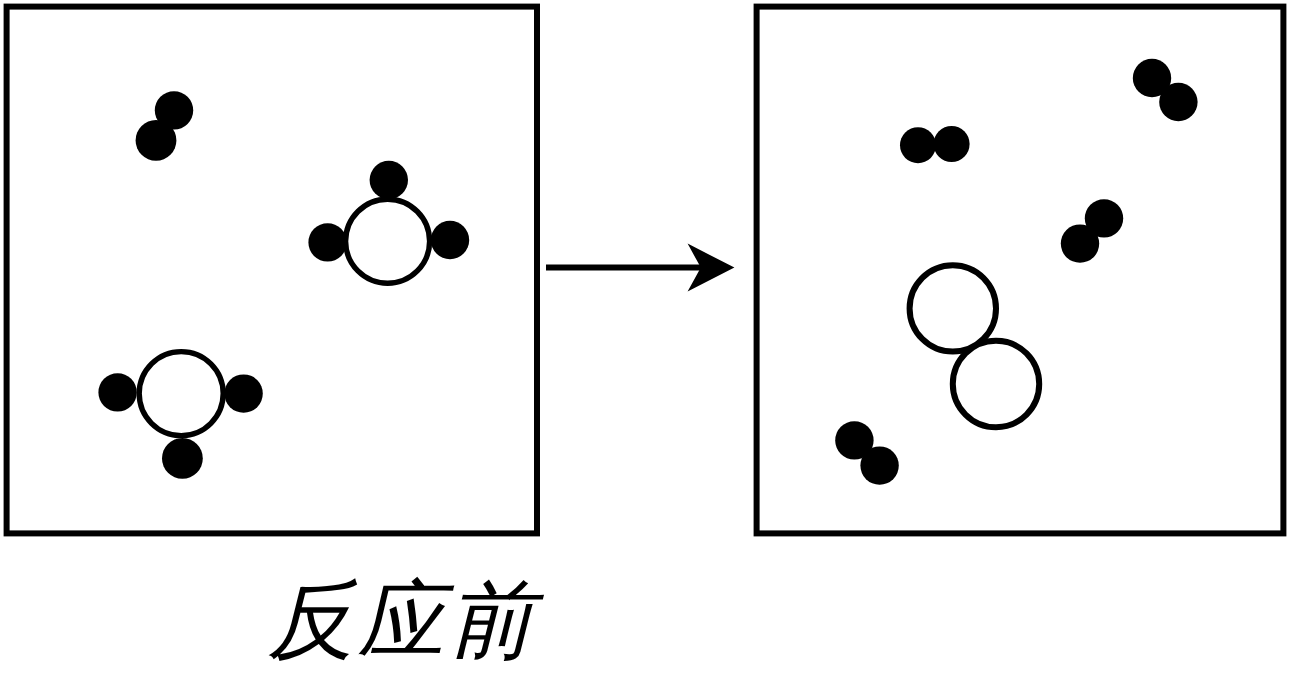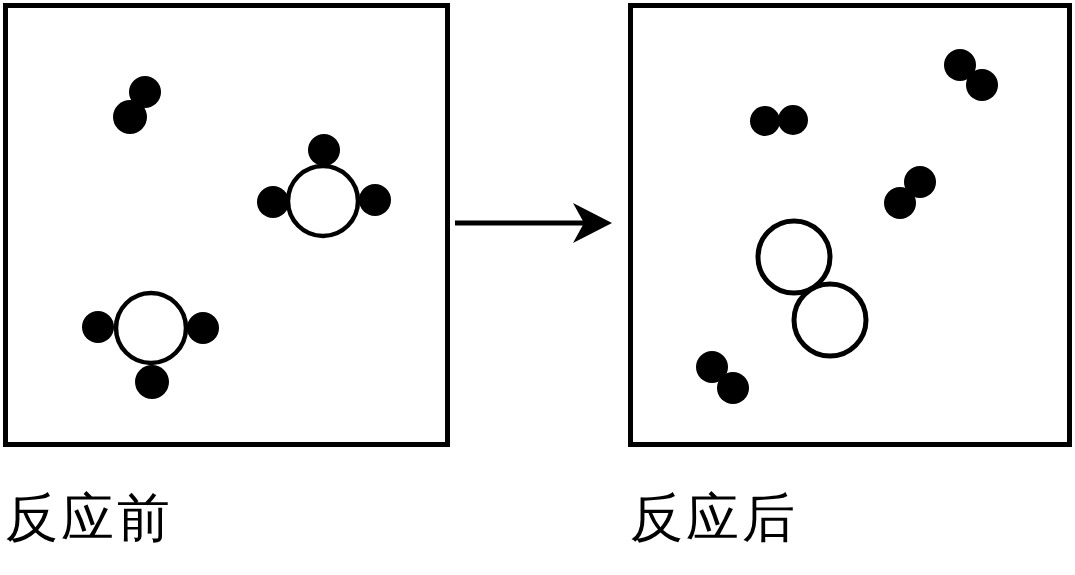--- a/index.html
+++ b/index.html
@@ -19,27 +19,28 @@
     position: absolute;
     left: 0;
     top: 0;
     display: block;
   }
   .caption {
     position: absolute;
     top: 468px;
     height: 100px;
     line-height: 100px;
-    text-align: left;
-    font-size: 53px;
+    text-align: right;
+    font-size: 72px;
     font-weight: 400;
     color: #000000;
     letter-spacing: 3px;
     white-space: nowrap;
     user-select: none;
+    font-style: italic;
   }
   .caption.before { left: 5px;   width: 443px; }
   .caption.after  { left: 630px; width: 440px; }
 </style>
 </head>
 <body>
 
 <div class="stage">
 
   <svg class="diagram-svg" width="1075" height="575" viewBox="0 0 1075 575">
@@ -90,15 +91,14 @@
         </g>
         <g>
           <circle cx="712" cy="367" r="16" fill="#000000"></circle>
           <circle cx="733" cy="388" r="16" fill="#000000"></circle>
         </g>
       </g>
   </svg>
 
   <div class="caption before">反应前</div>
 
-  <div class="caption after">反应后</div>
 
 </div>
 
 </body></html>

